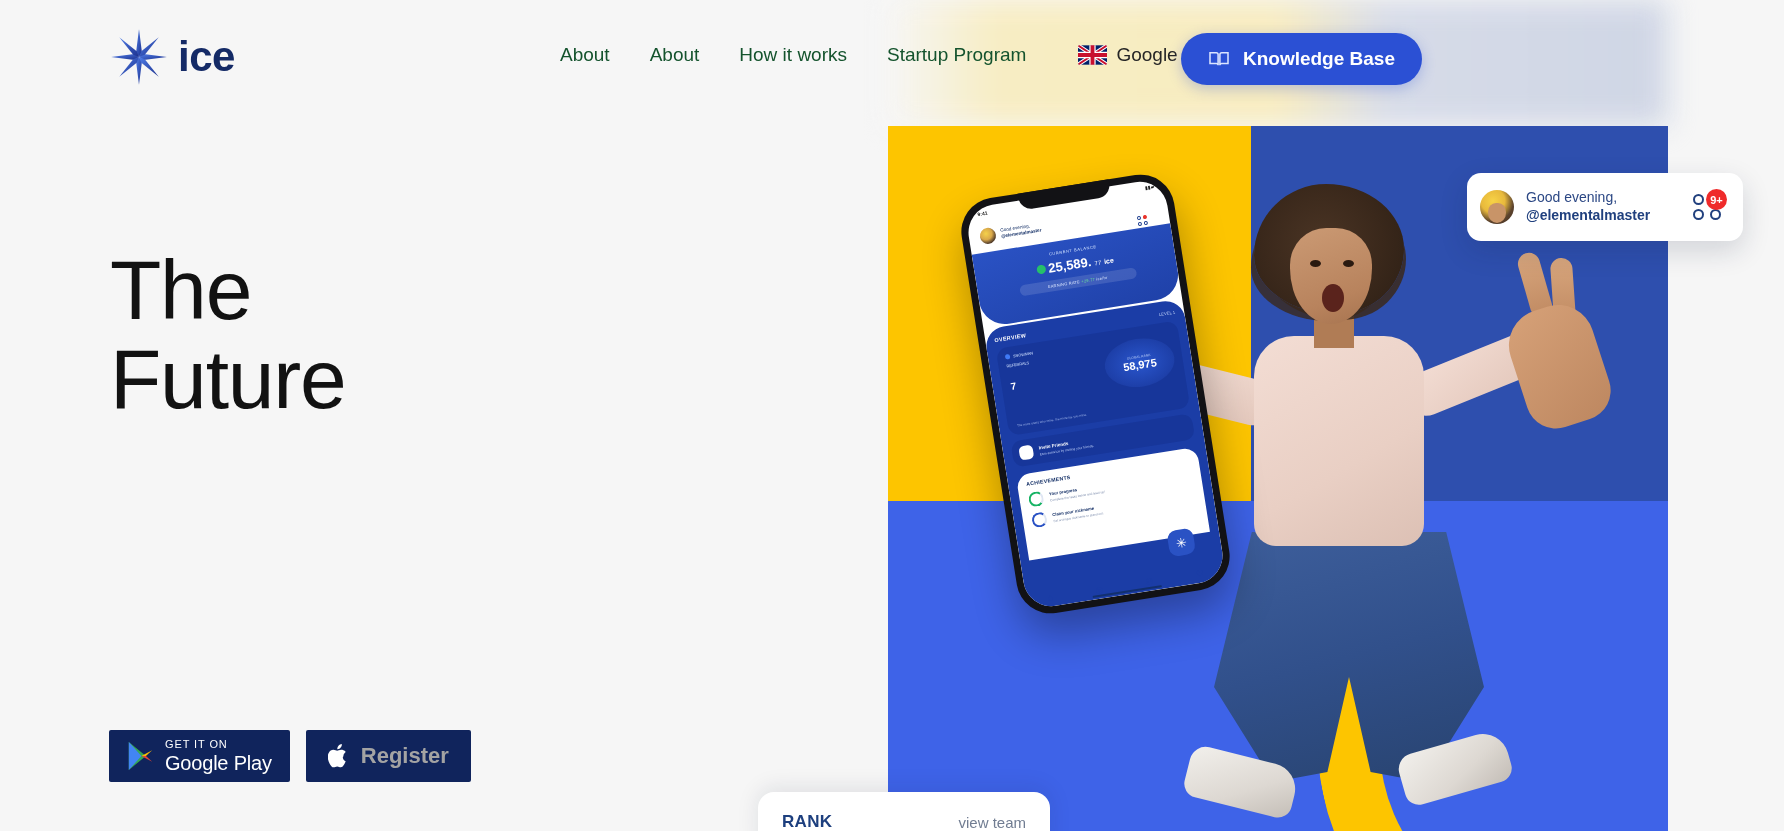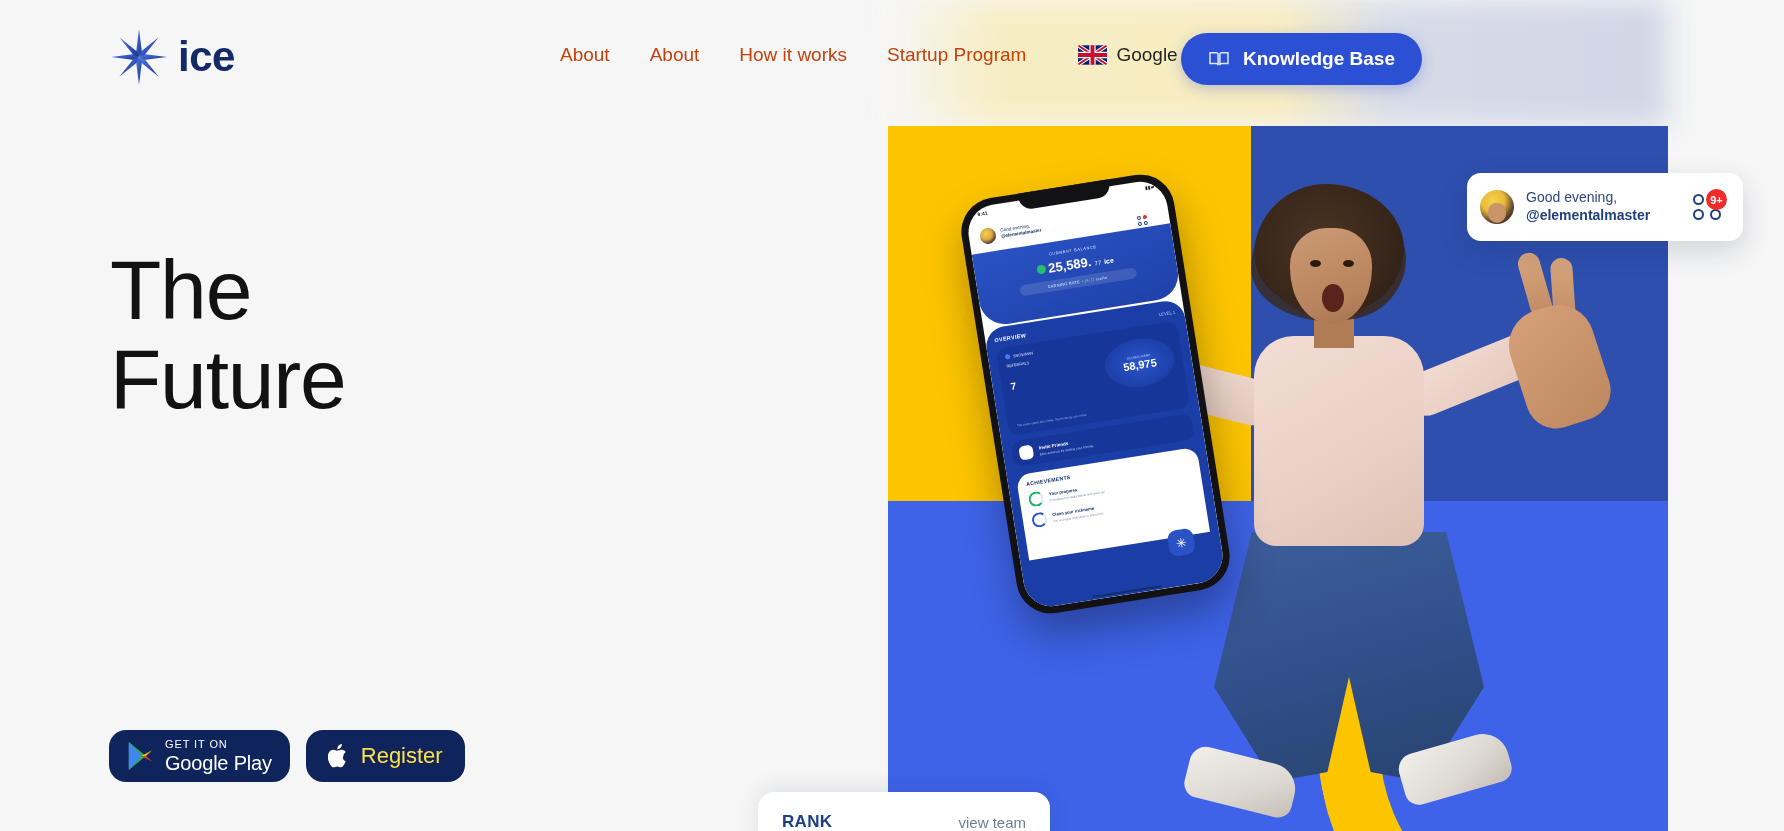--- a/index.html
+++ b/index.html
@@ -269,21 +269,21 @@
   .header {
     position: absolute; left: 0; top: 0; width: 1784px; height: 118px;
     display: flex; align-items: center; z-index: 40;
   }
   .logo { position: absolute; left: 110px; top: 28px; display: flex; align-items: center; gap: 10px; }
   .logo-star { width: 58px; height: 58px; }
   .logo-word { font-size: 42px; font-weight: 700; color: #142a66; letter-spacing: -0.5px; }
 
   .nav { position: absolute; left: 560px; top: 44px; display: flex; align-items: center; gap: 40px; }
   .nav a {
-    font-size: 19px; color: #c2410c; text-decoration: none; white-space: nowrap;
+    font-size: 19px; color: #14532d; text-decoration: none; white-space: nowrap;
   }
   .lang { display: flex; align-items: center; gap: 9px; margin-left: 12px; cursor: pointer; }
   .flag { width: 29px; height: 20px; border-radius: 2px; flex: none; }
   .lang-label { font-size: 19px; color: #262626; }
   .chev { width: 12px; height: 12px; border-right: 2px solid #3b3b3b; border-bottom: 2px solid #3b3b3b; transform: rotate(45deg) translate(-3px,-3px); }
 
   .kb-btn {
     position: absolute; right: 362px; top: 33px;
     height: 52px; padding: 0 27px;
     background: #2b50d4; color: #fff; border: none; border-radius: 26px;
@@ -297,39 +297,39 @@
   
   .headline {
     position: absolute; left: 110px; top: 246px;
     font-size: 84px; font-weight: 400; line-height: 1.06;
     color: #121212; letter-spacing: -1.2px;
   }
 
   
   .stores { position: absolute; left: 109px; top: 730px; display: flex; gap: 16px; align-items: center; }
   .store-btn {
-    background: #10245c; border: none; border-radius: 17px;
+    background: #10245c; border: none; border-radius: 2px;
     height: 52px; display: flex; align-items: center; gap: 11px;
     padding: 0 18px; cursor: pointer; text-decoration: none;
   }
   .store-btn .lines { display: flex; flex-direction: column; justify-content: center; line-height: 1; }
   .store-btn .small {
     font-size: 11px; color: #ffffff; letter-spacing: .9px; font-family: "Liberation Sans", sans-serif;
   }
   .store-btn .big {
     font-size: 20px; color: #ffffff; font-family: "Liberation Sans", sans-serif;
     margin-top: 3px; letter-spacing: -.2px;
   }
   .gp-icon { width: 27px; height: 30px; flex: none; }
   .apk-icon {
     width: 34px; height: 34px; border-radius: 8px; background: #8cc540;
     display: flex; align-items: center; justify-content: center; flex: none;
   }
   .apple-icon { width: 22px; height: 26px; flex: none; }
-  .reg-label { font-size: 22px; color: #fde047; font-weight: 400; }
+  .reg-label { font-size: 22px; color: #a3a3a3; font-weight: 700; }
 </style>
 </head>
 <body>
 
 <div class="page">
 
   <div class="hero-media">
     <div class="hero-glow left-fade"></div>
 
     <div class="hero-panel">

